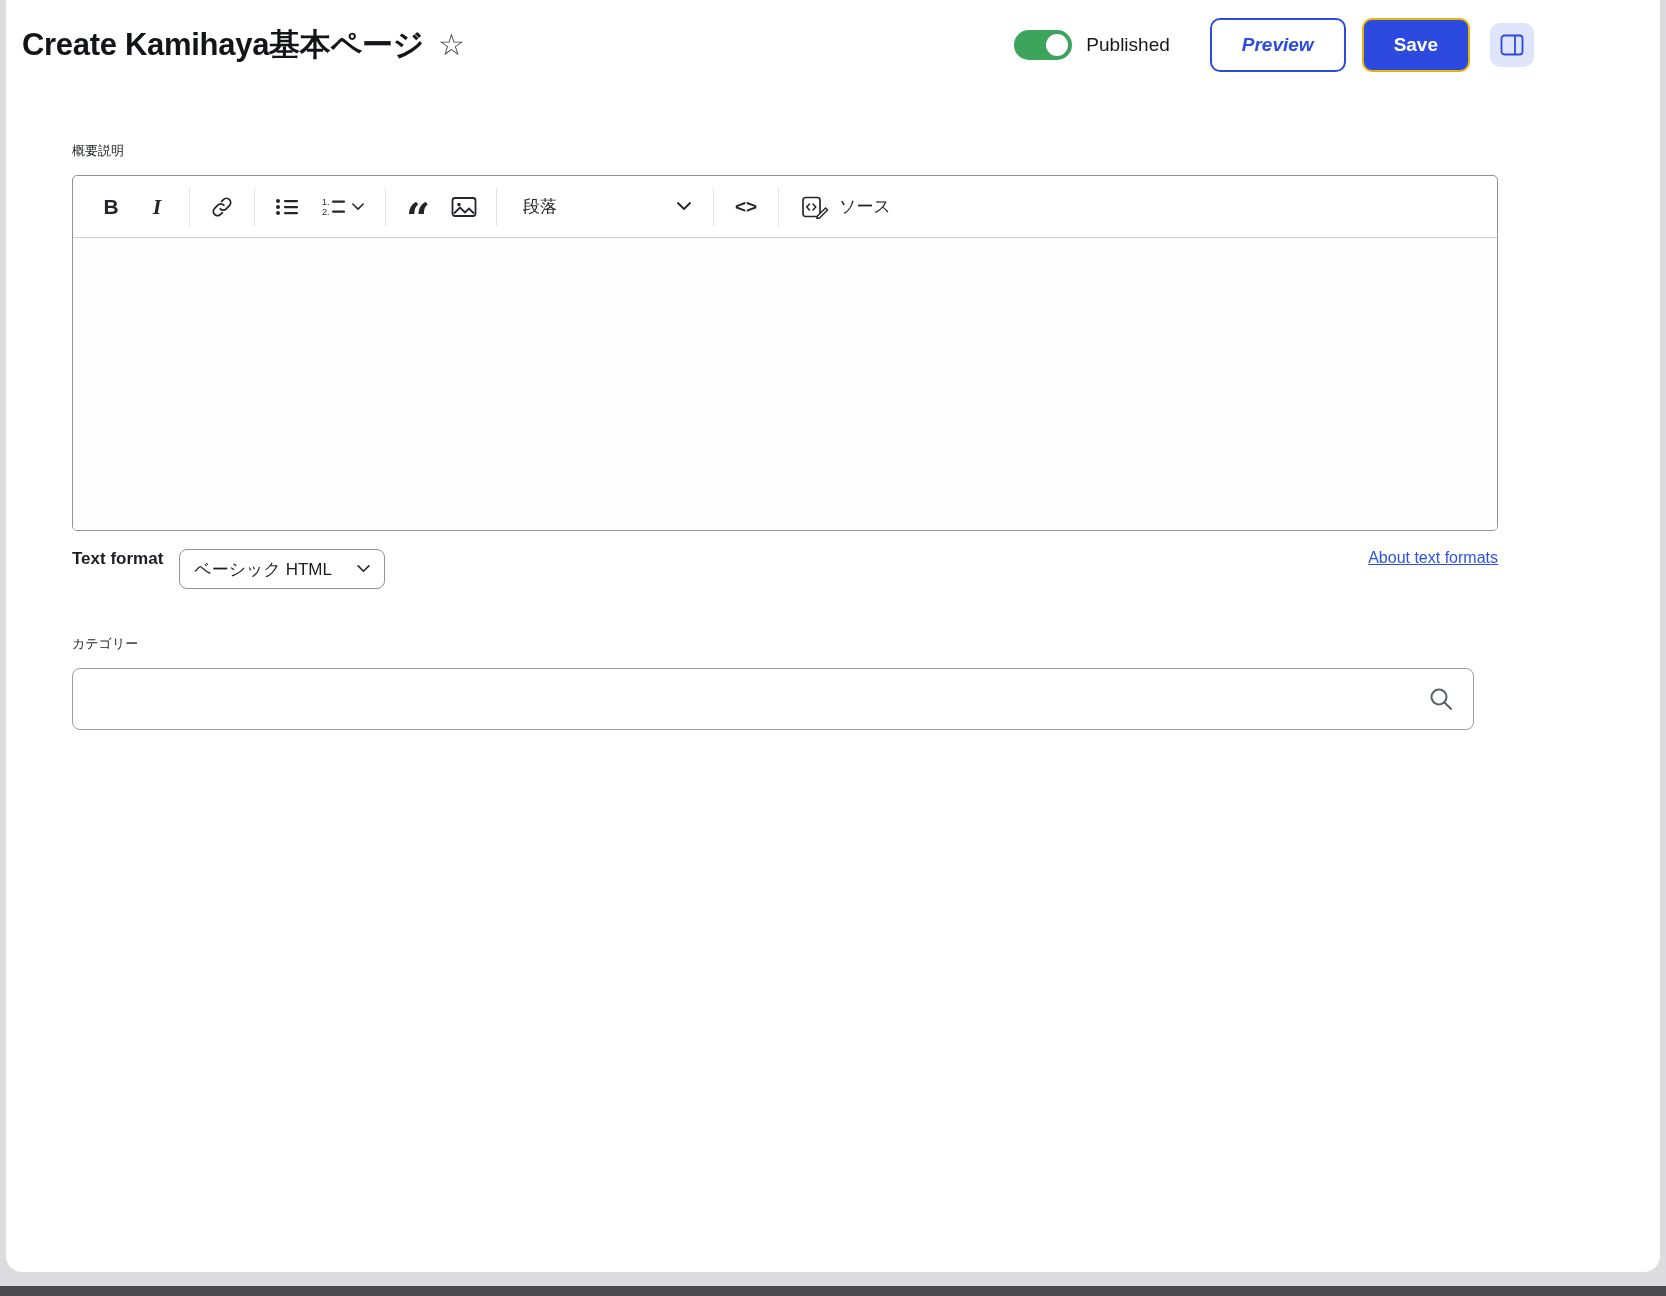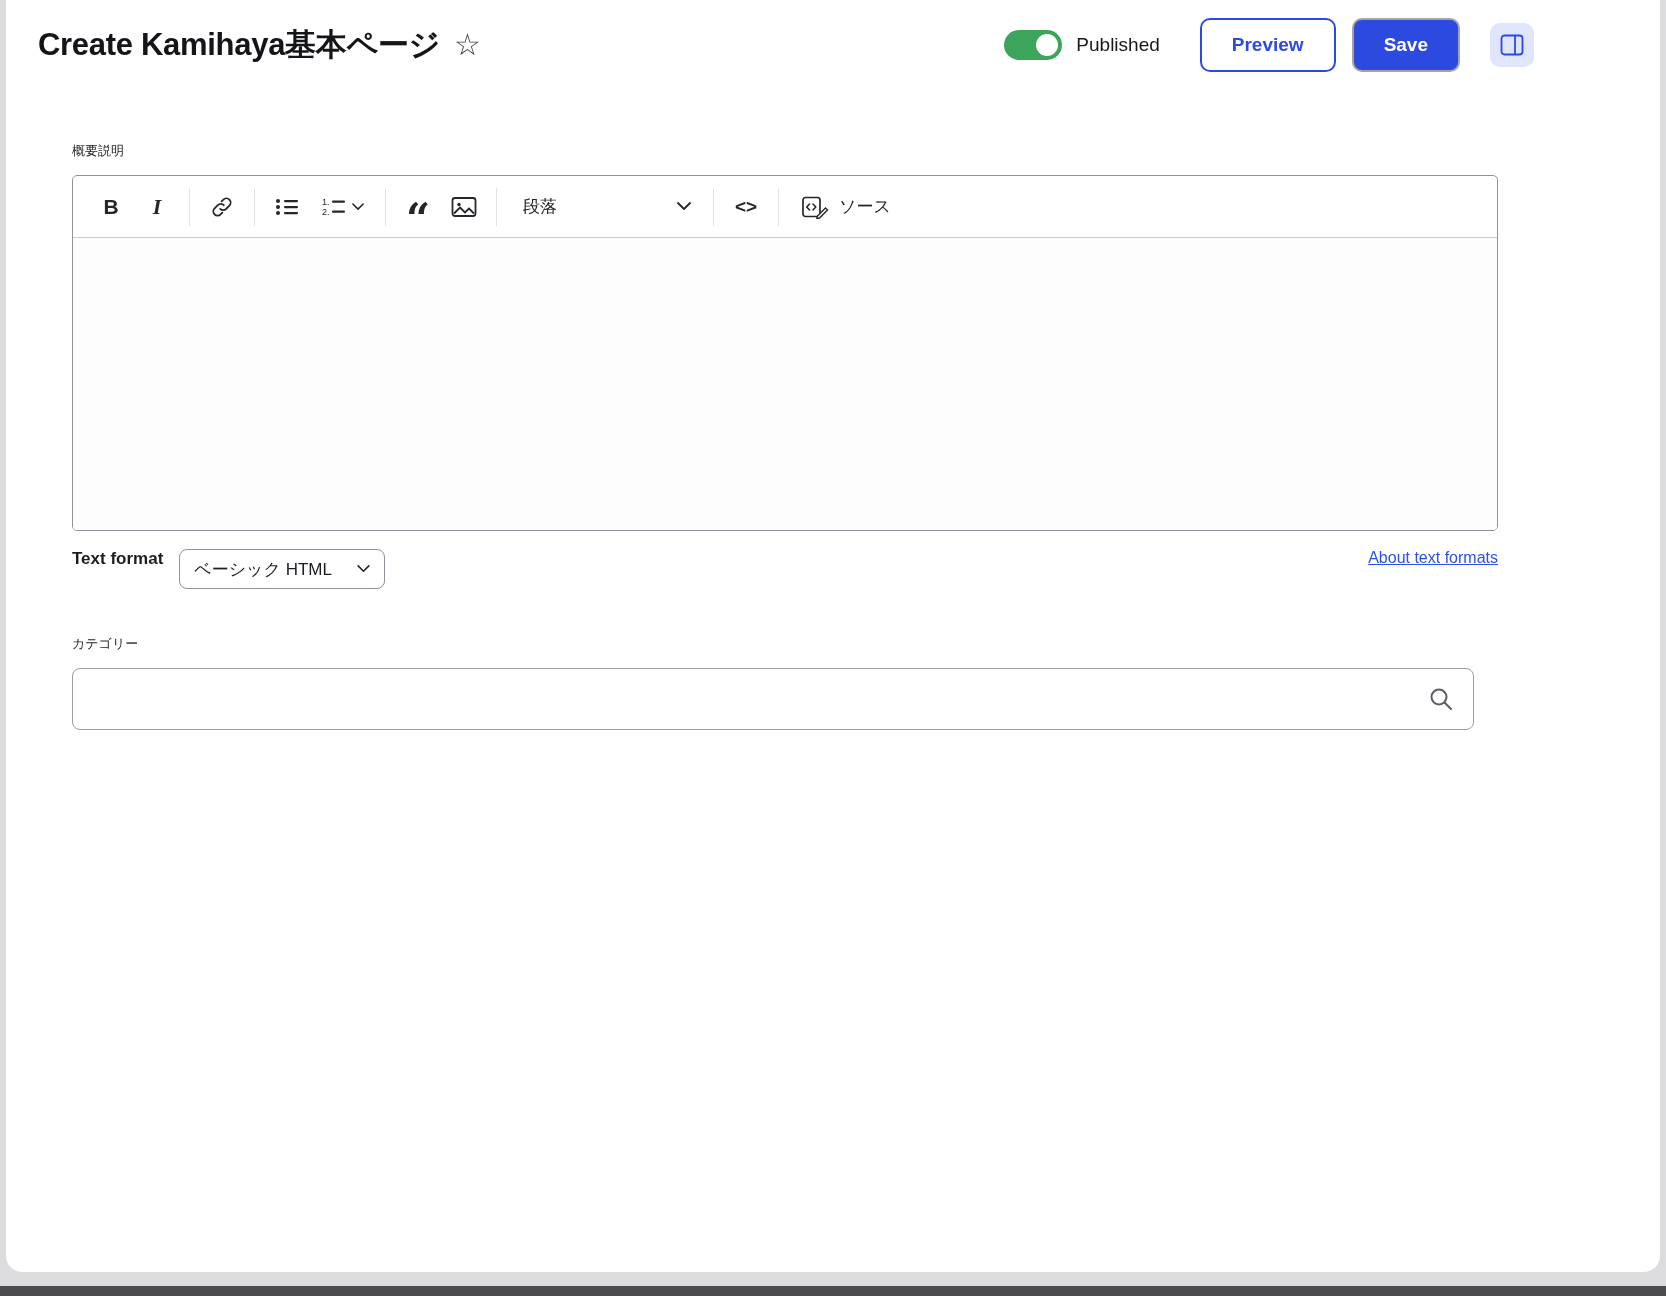--- a/index.html
+++ b/index.html
@@ -13,35 +13,35 @@
   .page {
     position:absolute; left:6px; right:6px; top:0; height:1272px;
     background:#ffffff; border-radius:0 0 16px 16px; overflow:hidden;
   }
   .bottom-strip {
     position:absolute; left:0; right:0; bottom:0; height:10px; background:#4b4b4d;
   }
 
   
   .topbar {
-    display:flex; align-items:center; height:90px; padding:0 126px 0 32px;
+    display:flex; align-items:center; height:90px; padding:0 126px 0 16px;
     background:#fff;
     justify-content:space-between;
   }
   .title-wrap { display:flex; align-items:center; }
   .page-title { margin:0; font-size:31px; font-weight:700; color:#141519; letter-spacing:-0.3px; }
   .star { font-size:30px; color:#3c3f44; margin-left:14px; cursor:pointer; line-height:1; }
   .actions { margin-left:auto; display:flex; align-items:center; }
   .toggle { width:58px; height:30px; border-radius:16px; background:#3da45c; position:relative; cursor:pointer; flex:none; }
   .toggle .knob { position:absolute; right:4px; top:4px; width:22px; height:22px; border-radius:50%; background:#fff; }
   .pub-label { font-size:19px; color:#17181c; margin:0 40px 0 14px; }
   .btn { font-size:19px; font-weight:600; border-radius:10px; padding:0 30px; height:54px; cursor:pointer;
          font-family:"Liberation Sans", sans-serif; }
-  .btn-outline { background:#fff; border:2px solid #2c4ae0; color:#2c4ae0; margin-right:16px; }
-  .btn-primary { background:#2c4ae0; border:2px solid #a3a3a3; color:#fff; margin-right:30px; }
+  .btn-outline { background:#fff; border:2px solid #2c4ae0; color:#2c4ae0; margin-right:16px;font-style:italic; }
+  .btn-primary { background:#2c4ae0; border:2px solid #eab308; color:#fff; margin-right:20px; }
   .icon-btn { width:44px; height:44px; border-radius:10px; border:none; background:#dfe5fa;
               display:flex; align-items:center; justify-content:center; cursor:pointer; flex:none; }
 
   
   .content { padding:0 162px 0 66px; }
 
   .media-widget {
     border:1px solid #d7d9dd; border-top-color:#e4e5e8;
     border-radius:0 0 8px 8px; height:96px;
     display:flex; align-items:center; padding:0 38px;

